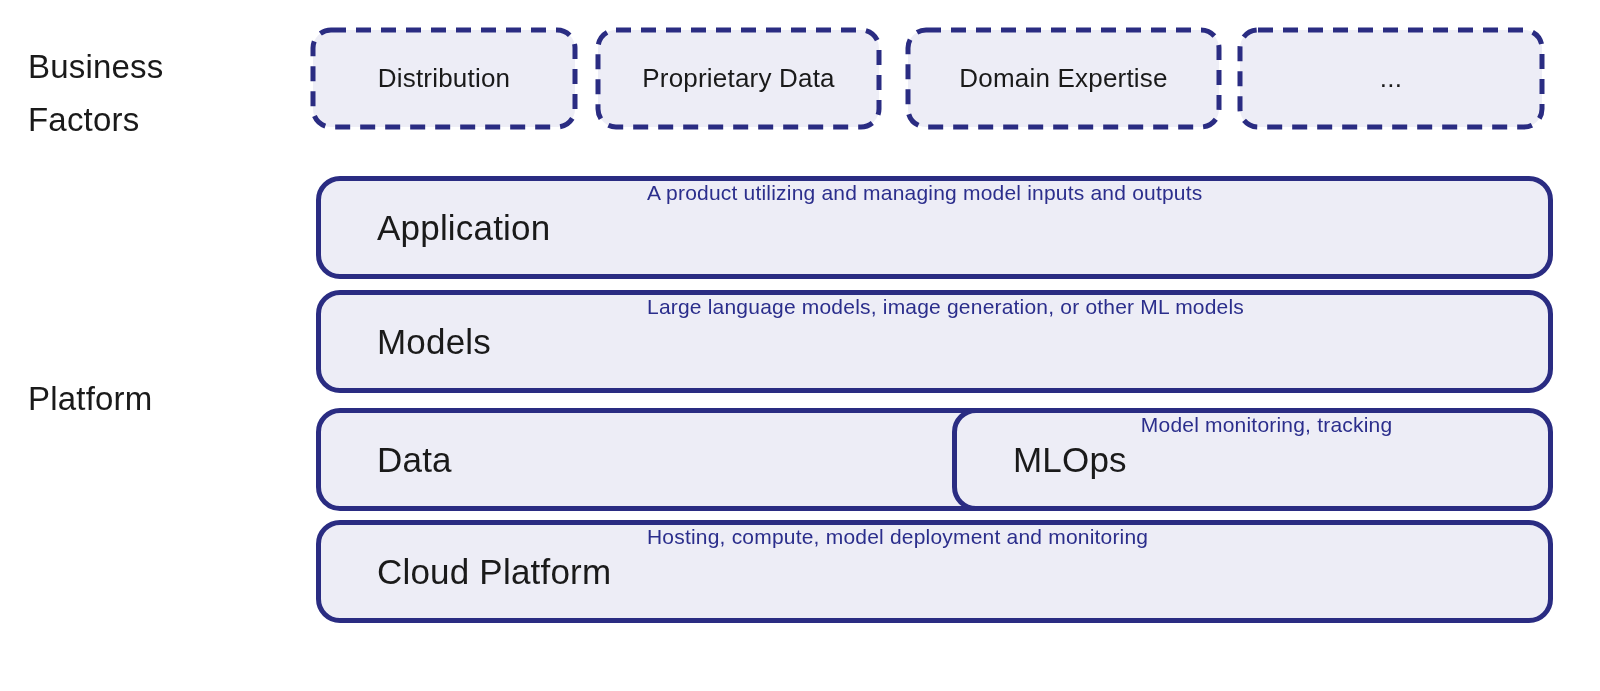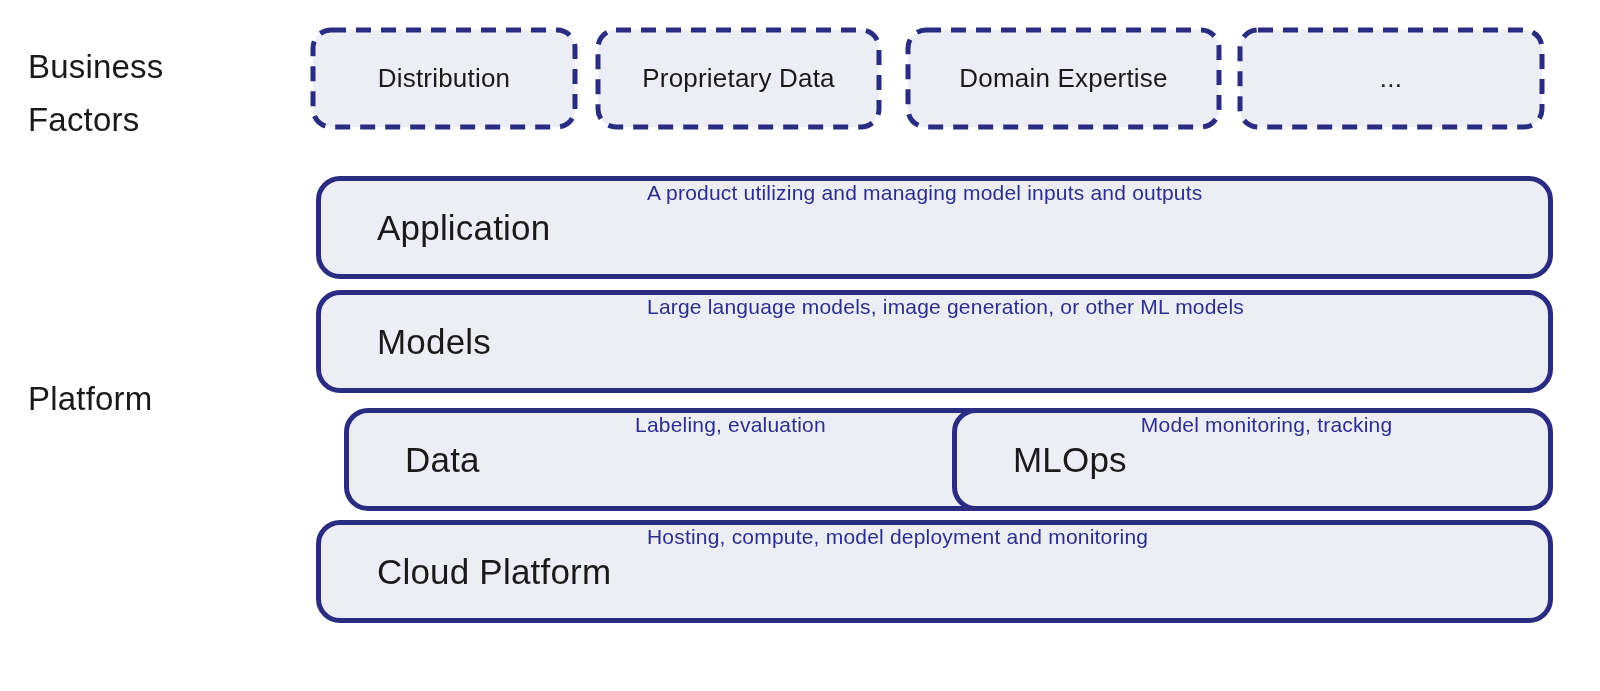--- a/index.html
+++ b/index.html
@@ -69,21 +69,21 @@
     background: var(--fill);
     border: 5px solid var(--navy);
     border-radius: 24px;
     display: flex;
     align-items: flex-start;
     padding-left: 56px;
     overflow: hidden;
   }
   .layer-application { left: 316px; top: 176px; width: 1237px; }
   .layer-models      { left: 316px; top: 290px; width: 1237px; }
-  .layer-data        { left: 316px; top: 408px; width: 734px; margin-left: 28px;  }
+  .layer-data        { left: 316px; top: 408px; width: 734px;  }
   .layer-mlops       { left: 952px; top: 408px; width: 601px;  }
   .layer-cloud       { left: 316px; top: 520px; width: 1237px; }
 
   .layer-title {
     font-size: 35px;
     color: var(--heading);
     line-height: 93px; 
     letter-spacing: 0.2px;
     white-space: nowrap;
   }
@@ -140,21 +140,20 @@
   <span class="layer-desc">A product utilizing and managing model inputs and outputs</span>
 </div>
 
 <div class="layer layer-models">
   <span class="layer-title tw-wide">Models</span>
   <span class="layer-desc">Large language models, image generation, or other ML models</span>
 </div>
 
 <div class="layer layer-data">
   <span class="layer-title tw-data">Data</span>
-  <span class="layer-desc">Labeling, evaluation</span>
 </div>
 
 <div class="layer layer-mlops">
   <span class="layer-title tw-mlops">MLOps</span>
   <span class="layer-desc">Model monitoring, tracking</span>
 </div>
 
 <div class="layer layer-cloud">
   <span class="layer-title tw-wide">Cloud Platform</span>
   <span class="layer-desc">Hosting, compute, model deployment and monitoring</span>

